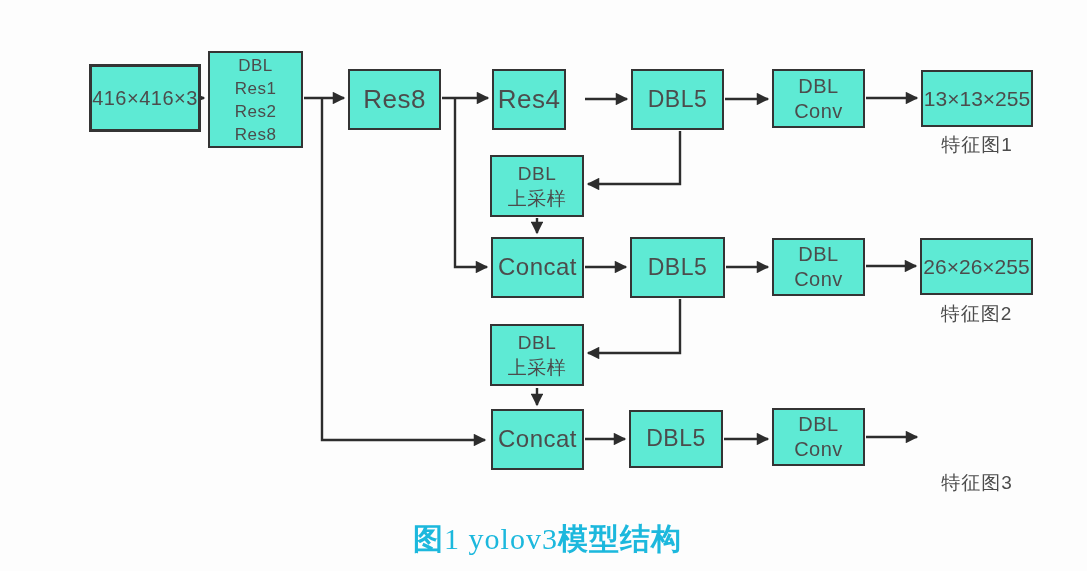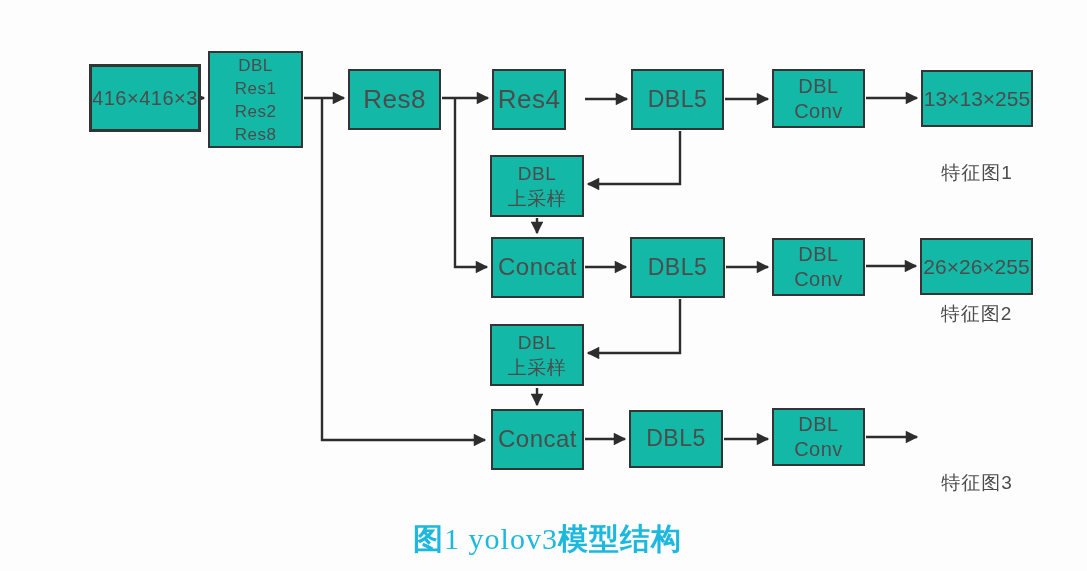--- a/index.html
+++ b/index.html
@@ -7,21 +7,21 @@
     position:relative;
     width:1087px;height:571px;
     background:#fdfdfd;
     font-family:"Liberation Sans","DejaVu Sans",sans-serif;
     overflow:hidden;
   }
   .box{
     position:absolute;
     box-sizing:border-box;
     border:2px solid #343434;
-    background:#14b8a6;
+    background:#5eead4;
     display:flex;
     flex-direction:column;
     align-items:center;
     justify-content:center;
     text-align:center;
     color:#4c4c4c;
     letter-spacing:0.5px;
     line-height:1.2;
   }
   .box span{display:block;}
@@ -111,21 +111,21 @@
 
   <div class="box" style="left:772px;top:69px;width:93px;height:59px;font-size:20px;line-height:25px;">
     <span>DBL</span>
     <span>Conv</span>
   </div>
 
   <div class="box" style="left:921px;top:70px;width:112px;height:57px;font-size:21px;letter-spacing:0;">
     <span>13×13×255</span>
   </div>
 
-  <div class="feat-label" style="left:921px;top:132px;width:112px;margin-top:28px;">特征图1</div>
+  <div class="feat-label" style="left:921px;top:132px;width:112px;">特征图1</div>
 
   <div class="box" style="left:490px;top:155px;width:94px;height:62px;font-size:19px;line-height:25px;">
     <span>DBL</span>
     <span>上采样</span>
   </div>
 
   <div class="box" style="left:491px;top:237px;width:93px;height:61px;font-size:24px;">
     <span>Concat</span>
   </div>
 

